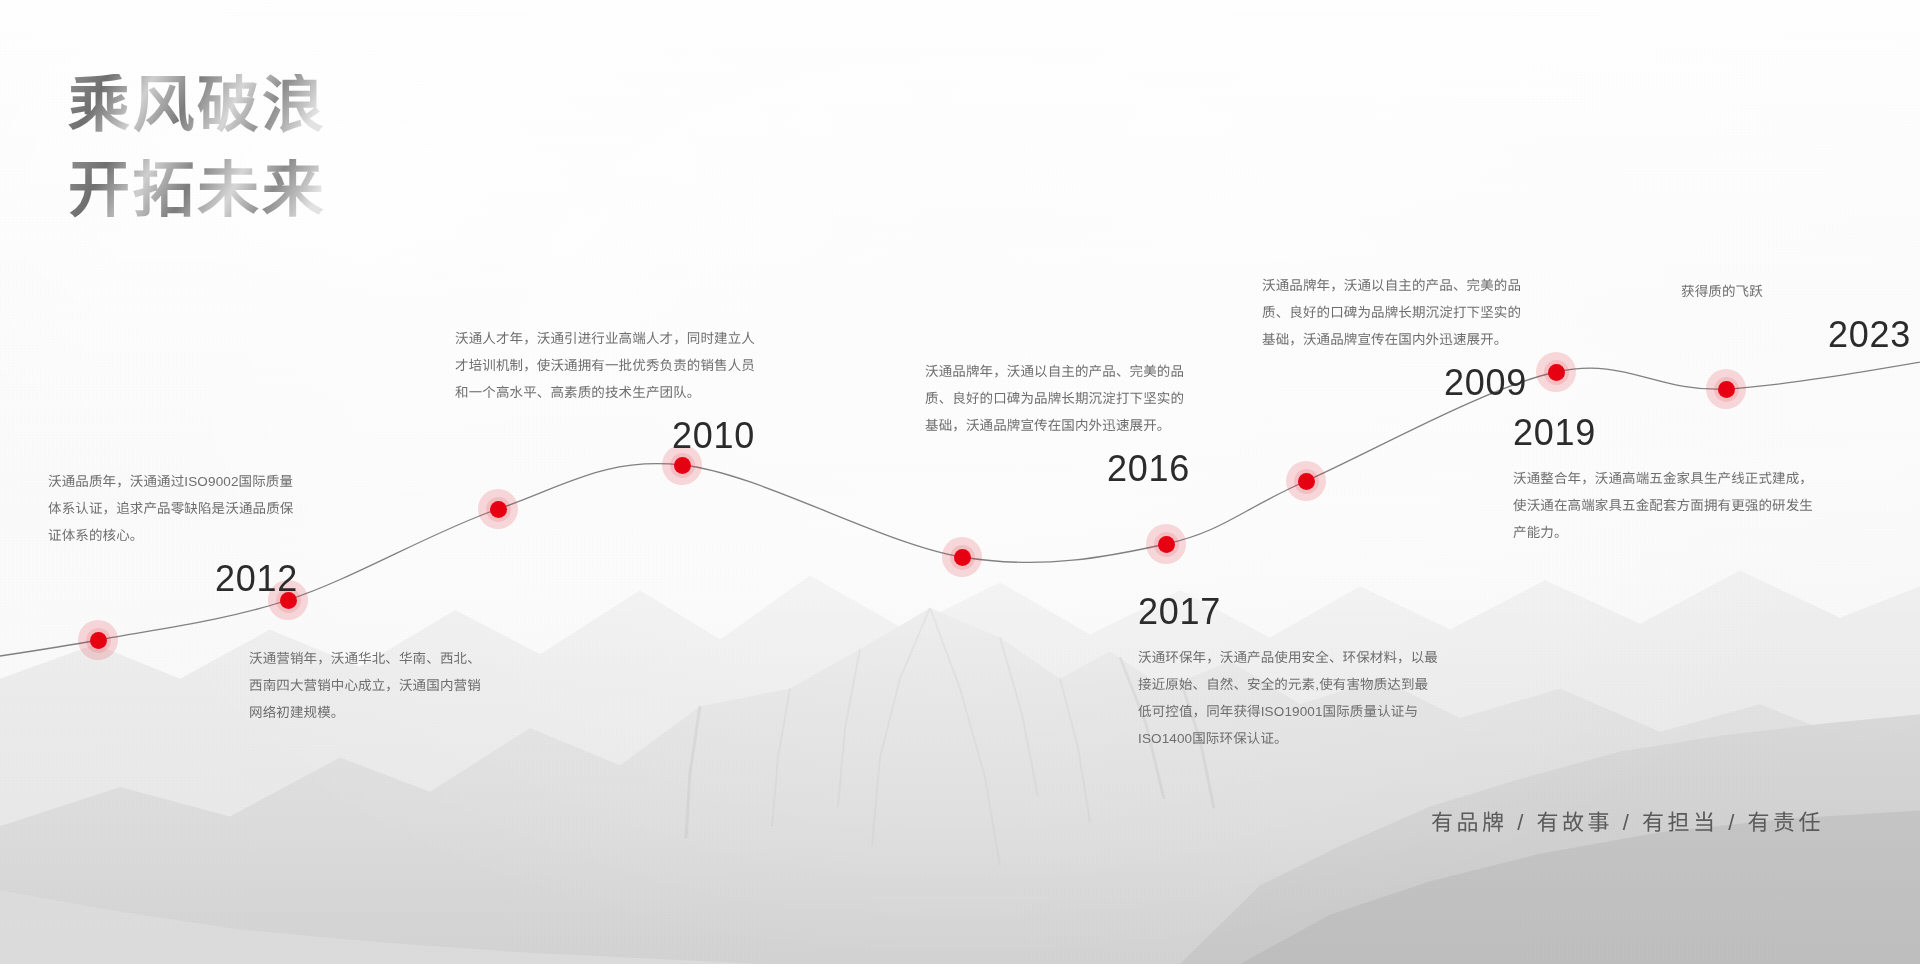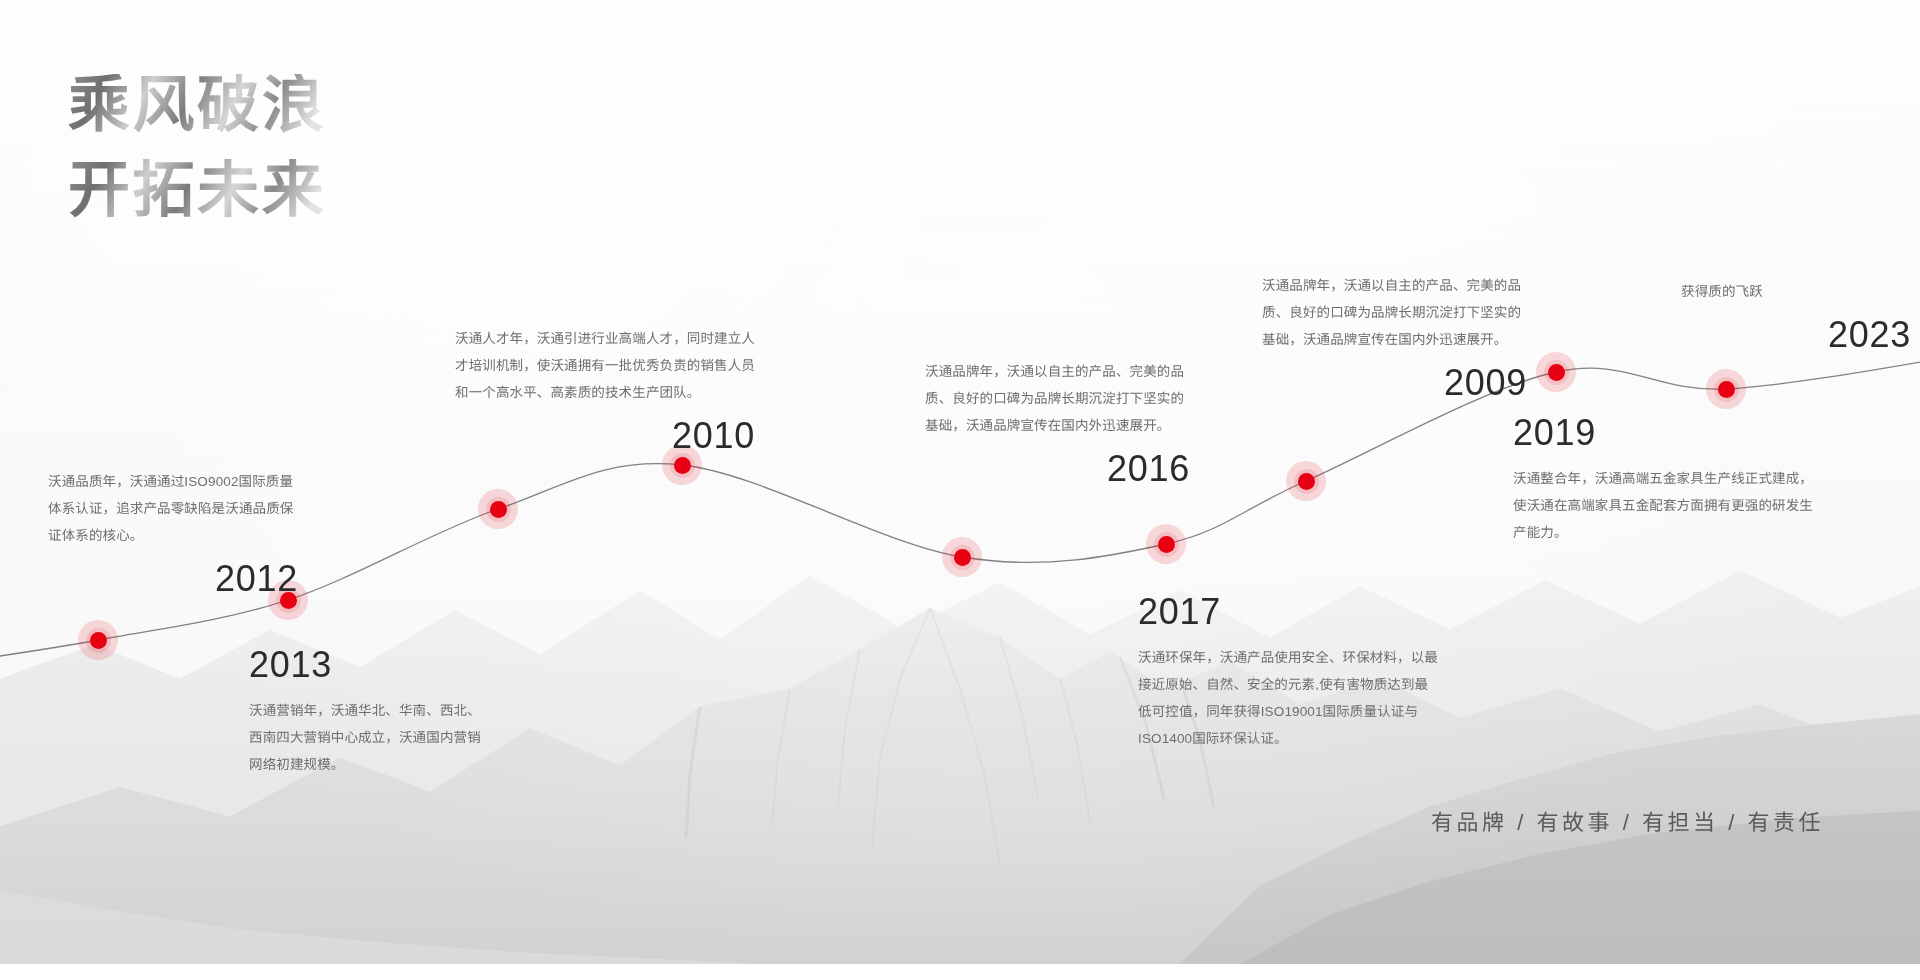--- a/index.html
+++ b/index.html
@@ -215,21 +215,20 @@
         <span class="core"></span>
       </div>
       <div class="node above" style="left: 48px; top: 468px; width: 250px;">
         <div class="desc">沃通品质年，沃通通过ISO9002国际质量体系认证，追求产品零缺陷是沃通品质保证体系的核心。</div>
         <div class="year">2012</div>
       </div>
       <div class="dot" style="left: 288px; top: 600px;">
         <span class="core"></span>
       </div>
       <div class="node below" style="left: 249px; top: 645px; width: 245px;">
-        <div class="year">2013</div>
         <div class="desc">沃通营销年，沃通华北、华南、西北、西南四大营销中心成立，沃通国内营销网络初建规模。</div>
       </div>
       <div class="dot" style="left: 498px; top: 509px;">
         <span class="core"></span>
       </div>
       <div class="node above" style="left: 455px; top: 325px; width: 300px;">
         <div class="desc">沃通人才年，沃通引进行业高端人才，同时建立人才培训机制，使沃通拥有一批优秀负责的销售人员和一个高水平、高素质的技术生产团队。</div>
         <div class="year">2010</div>
       </div>
       <div class="dot" style="left: 682px; top: 465px;">

